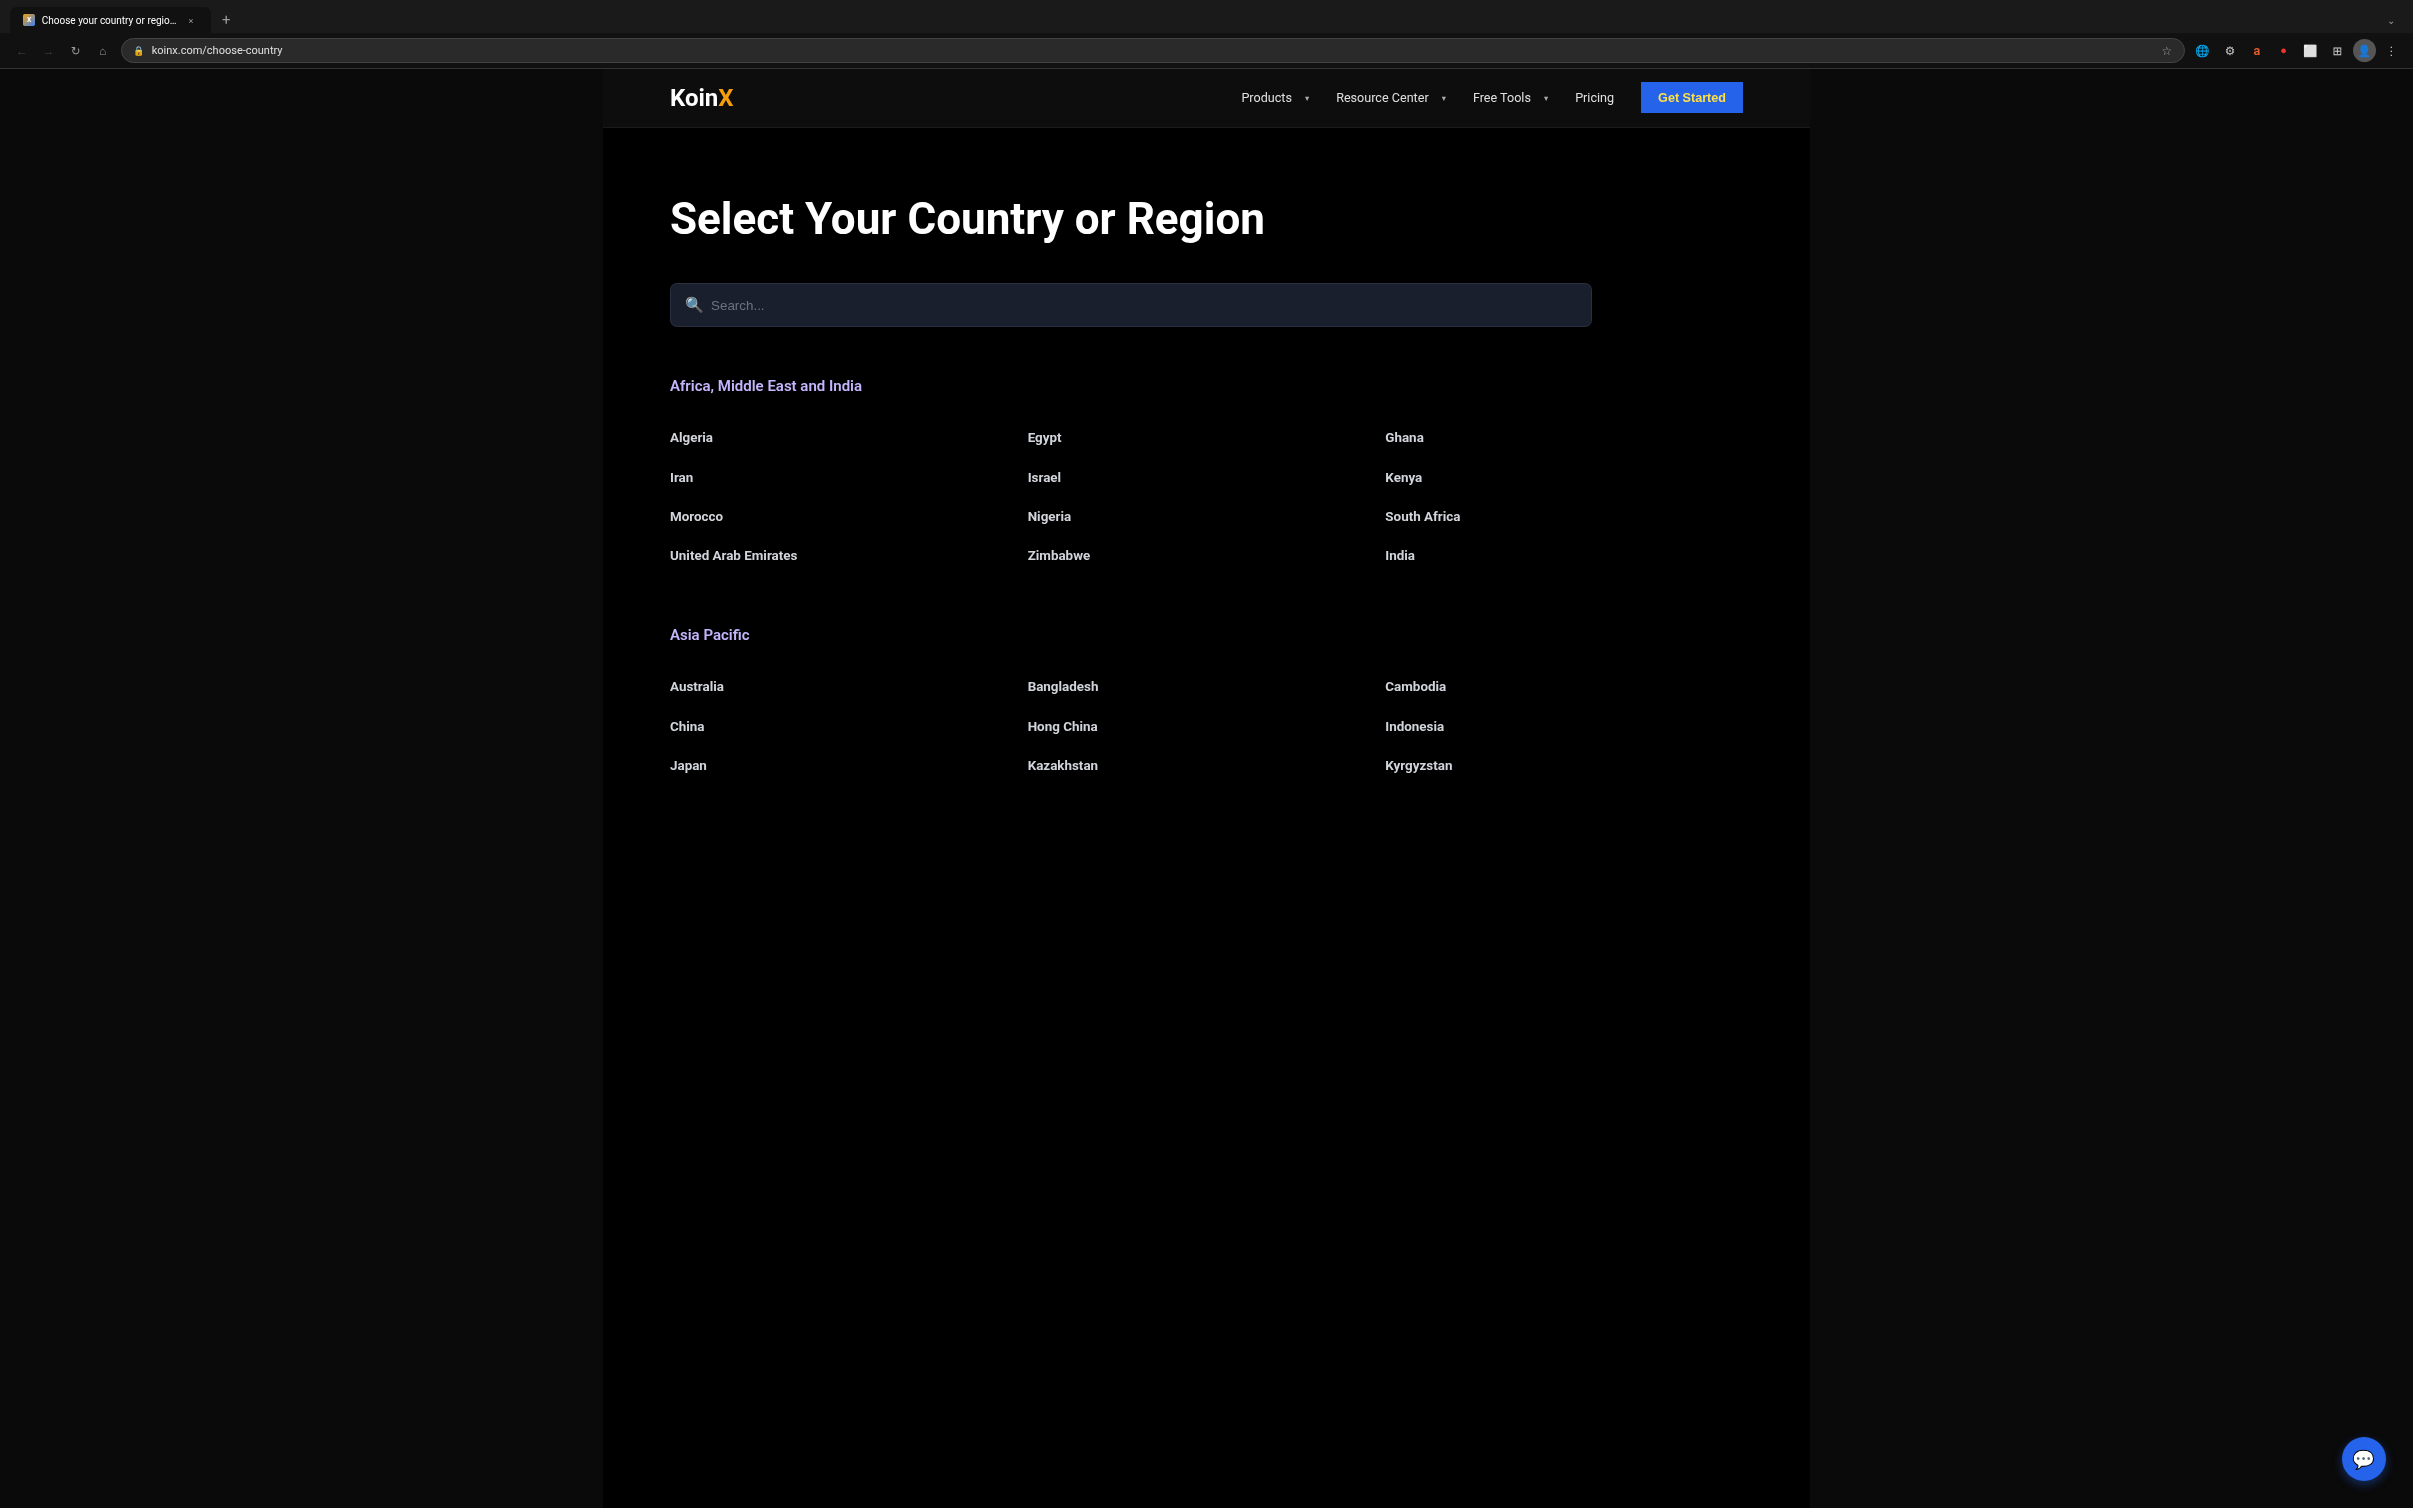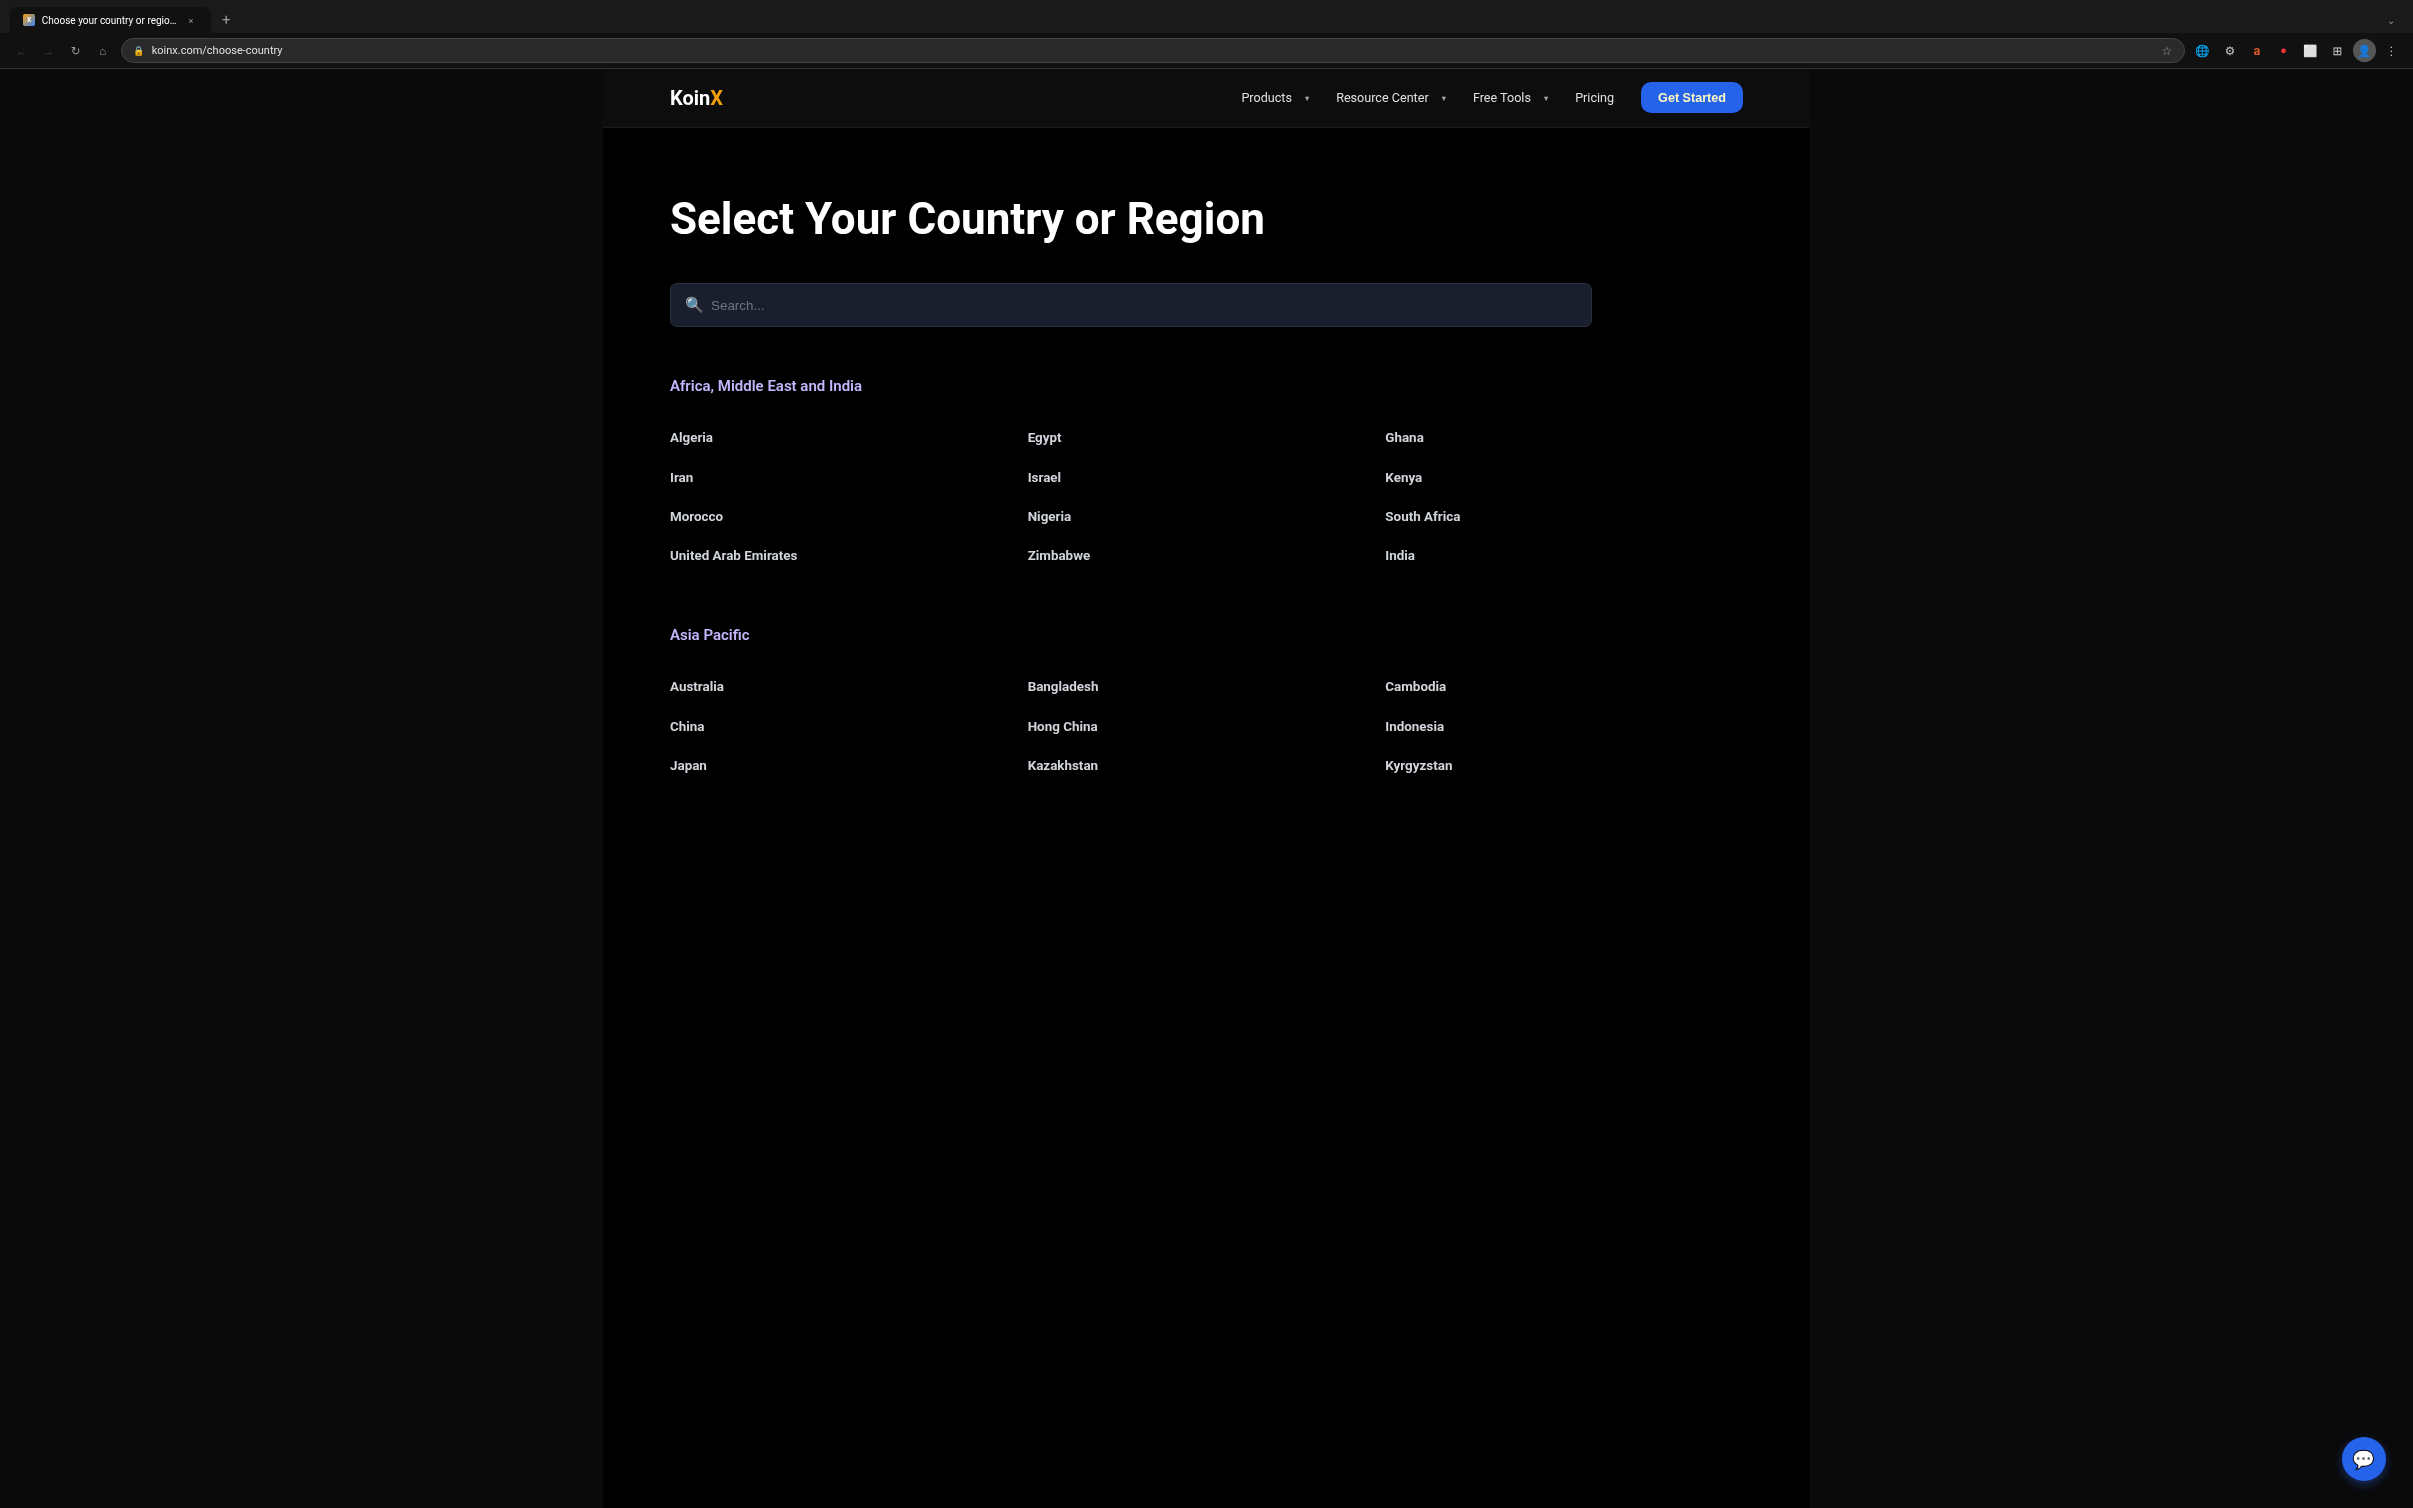--- a/index.html
+++ b/index.html
@@ -205,21 +205,21 @@
     }
 
     .logo {
       display: flex;
       align-items: center;
       gap: 3.4px;
       cursor: pointer;
     }
 
     .logo-text {
-      font-size: 20px;
+      font-size: 24px;
       font-weight: 700;
     }
 
     .logo-koin {
       color: #ffffff;
     }
 
     .logo-x {
       color: #f59e0b;
     }
@@ -241,23 +241,23 @@
       justify-content: center;
     }
 
     .nav-link .chevron {
       font-size: 8.4px;
       color: #aaa;
     }
 
     .get-started-btn {
       background-color: #2563eb;
-      color: #fef9c3;
+      color: #fde047;
       border: none;
-      border-radius: 10px;
+      border-radius: 0;
       padding: 8.4px 17px;
       font-size: 12.6px;
       font-weight: 600;
       cursor: pointer;
     }
 
     
     .main-content {
       padding: 67px 67px 50px;
     }

